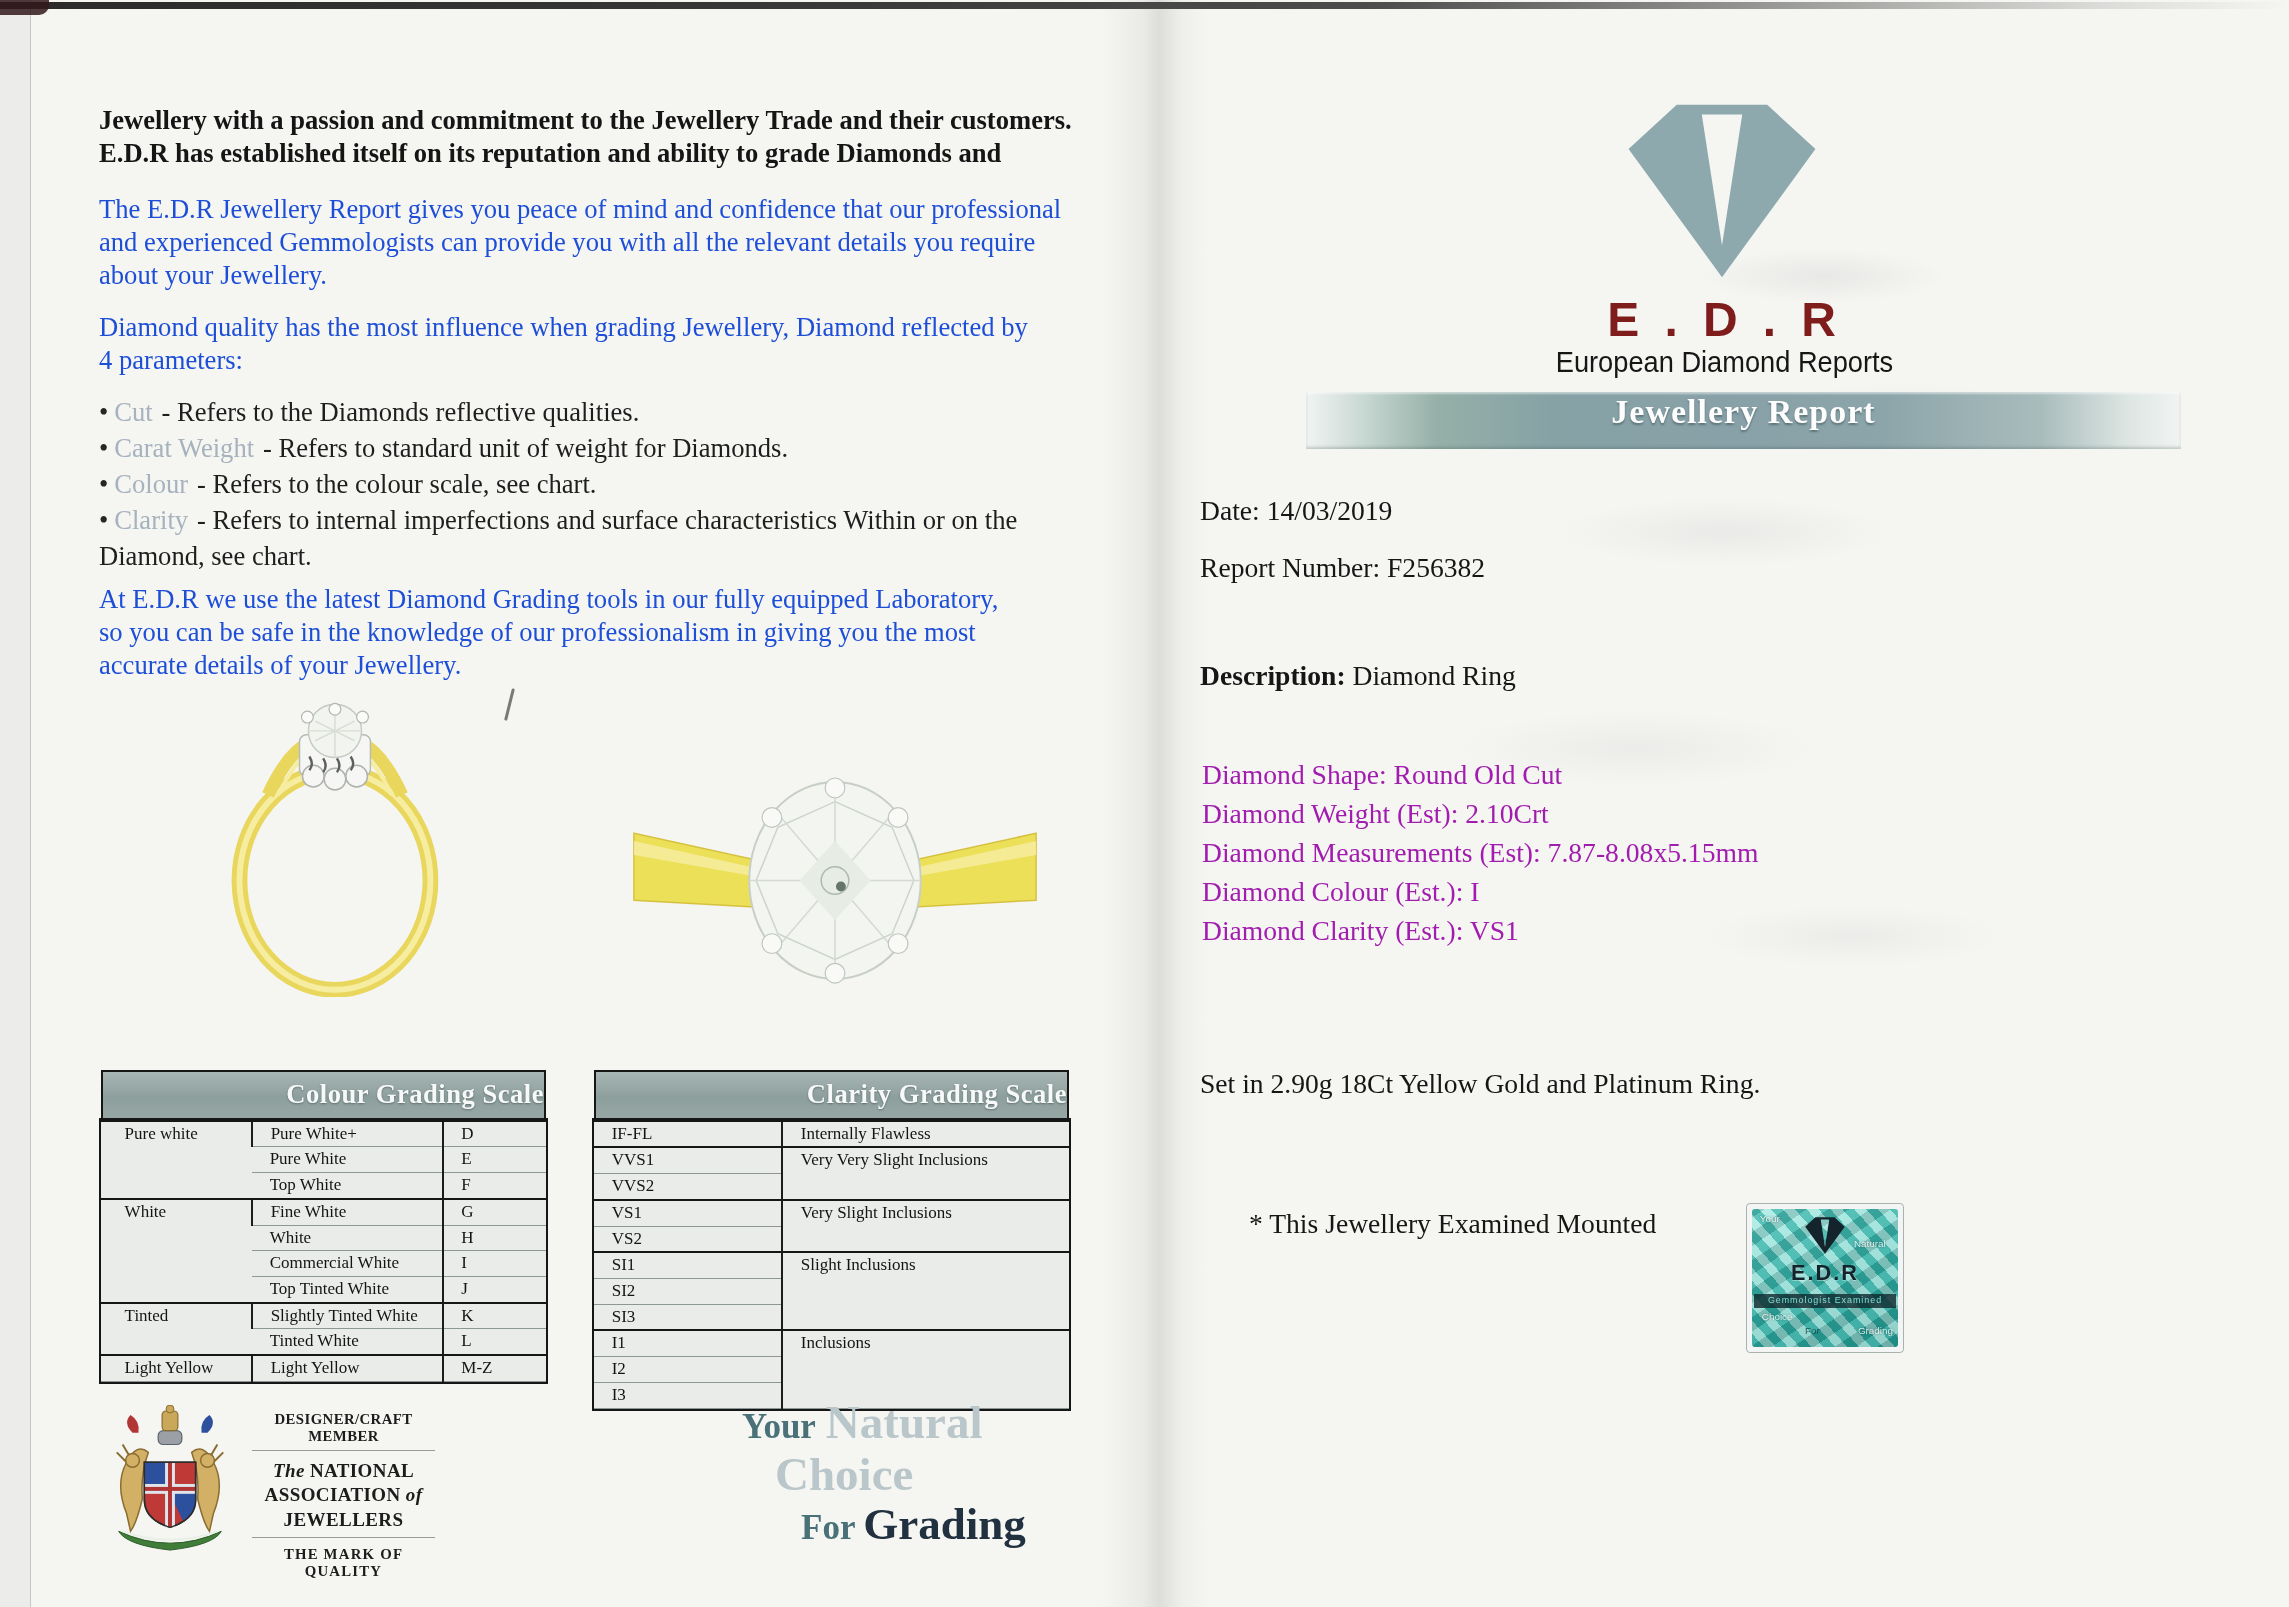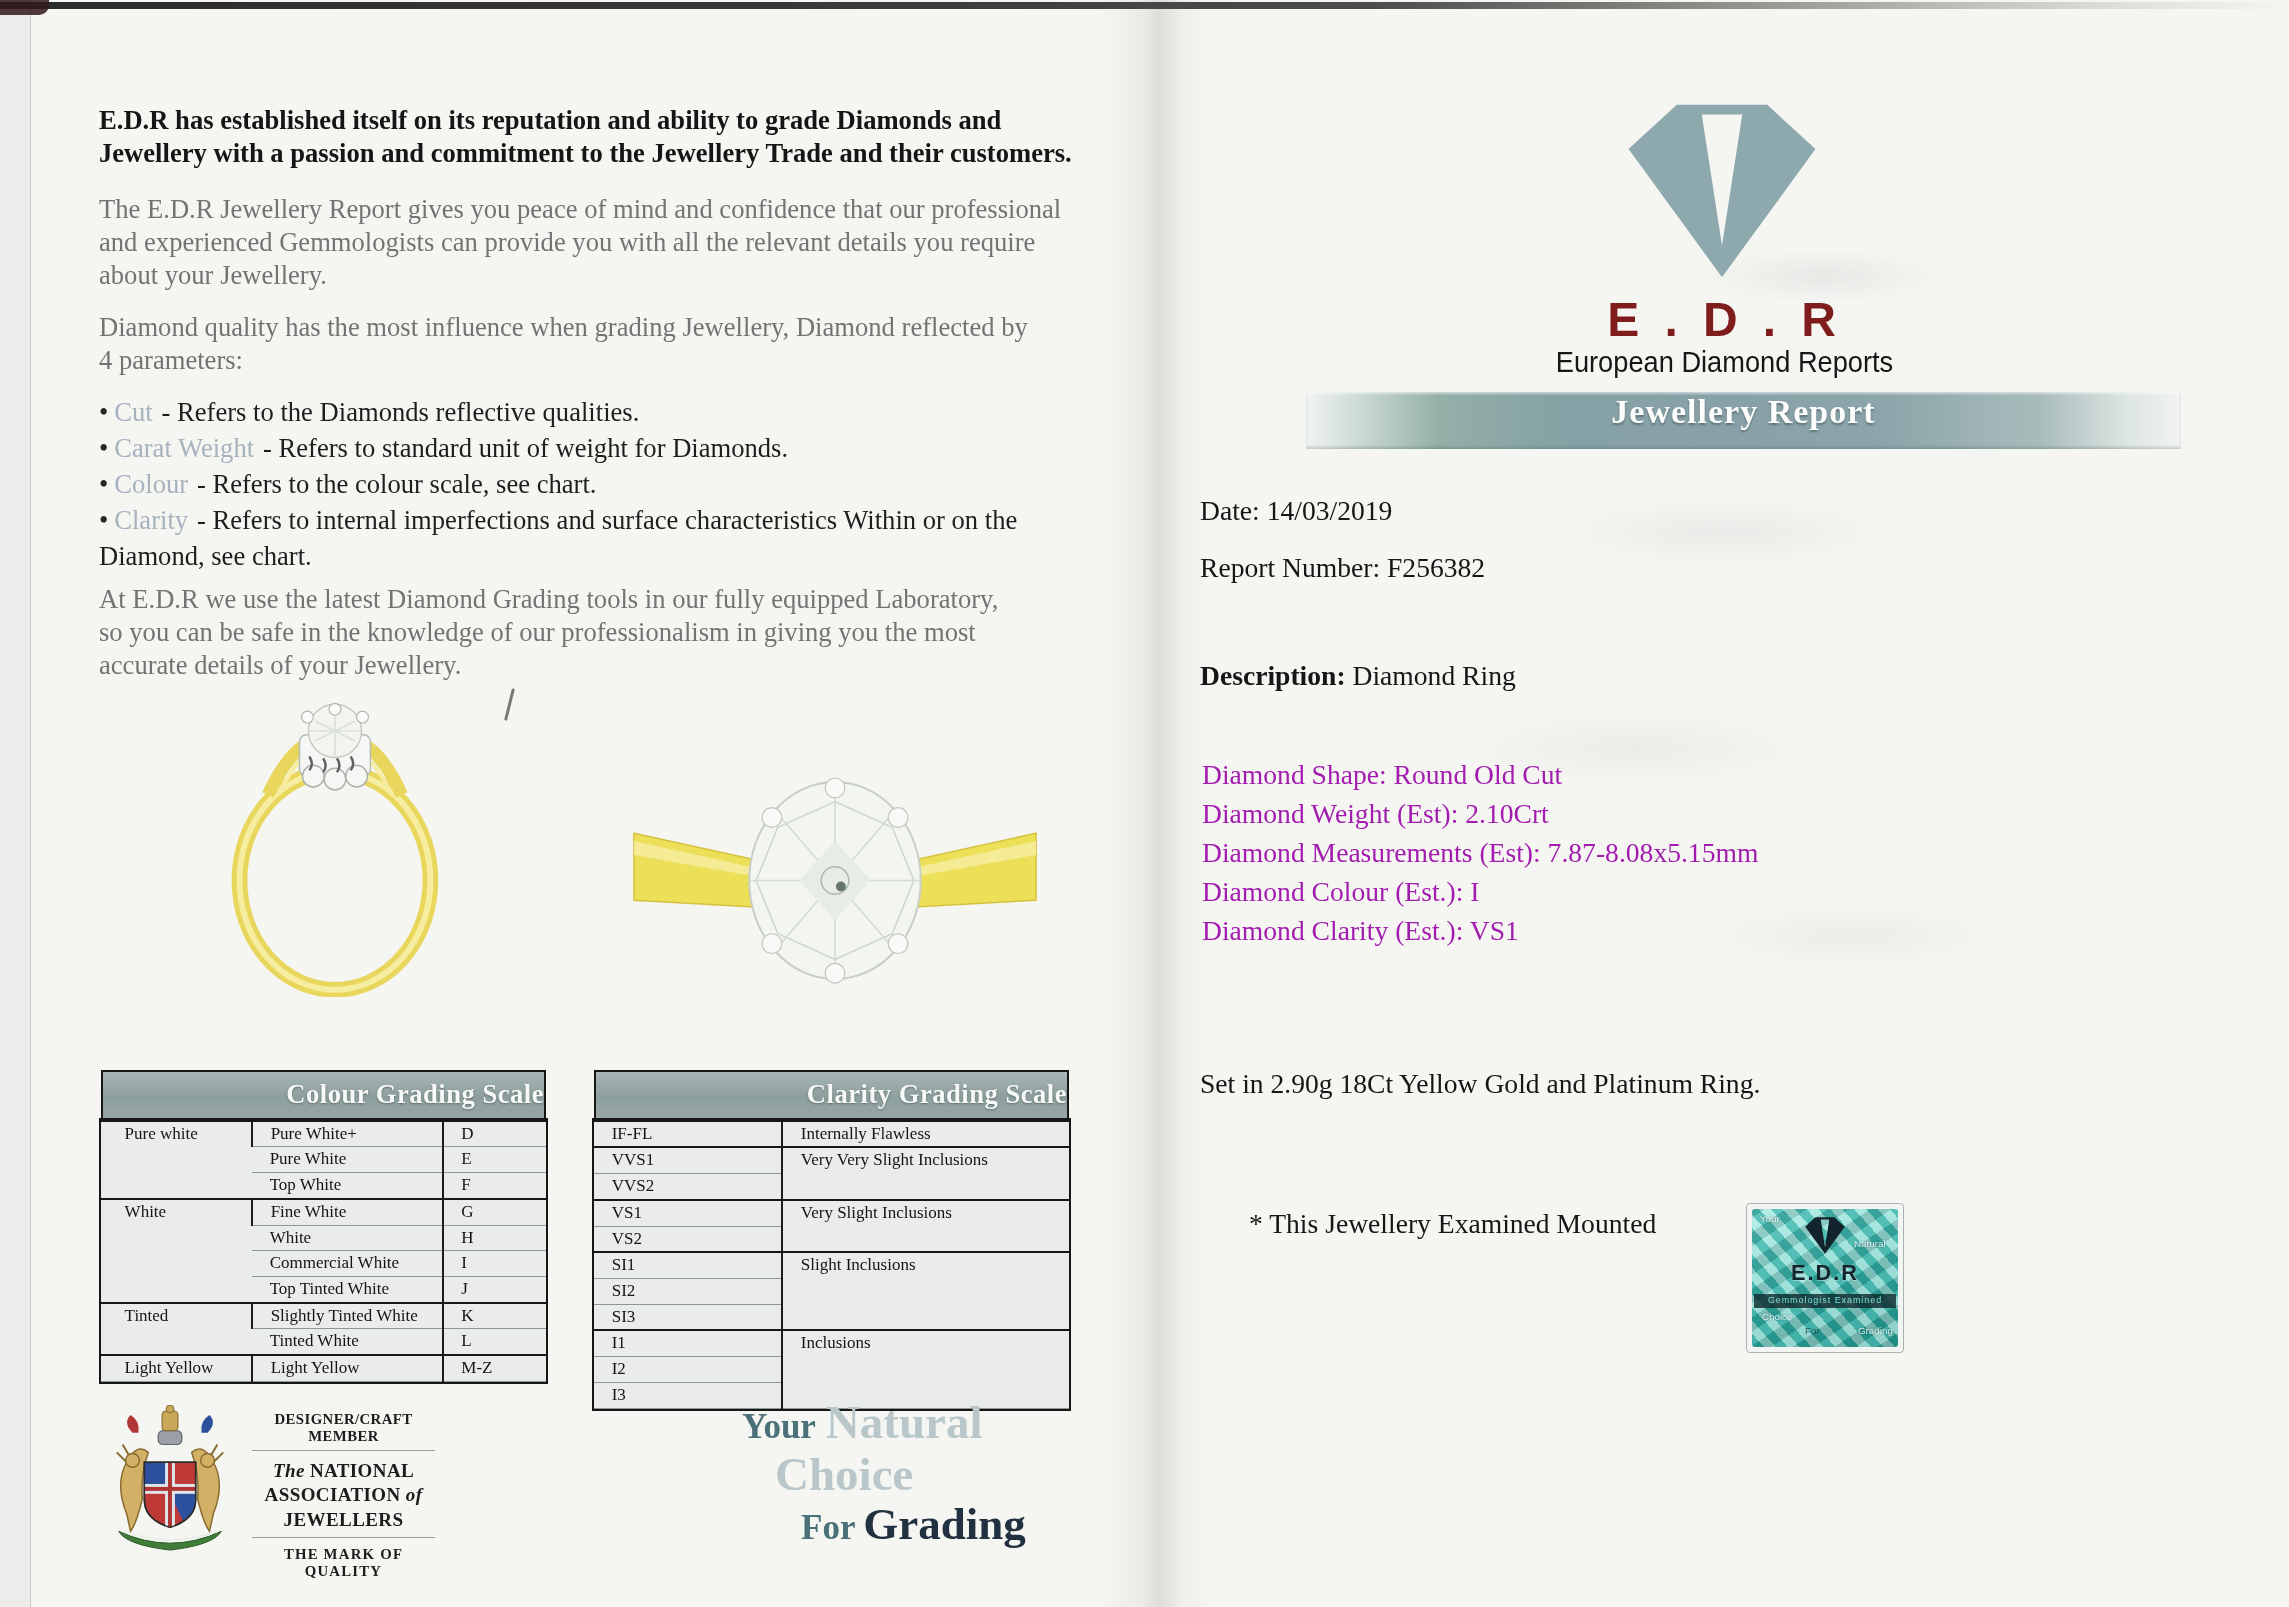--- a/index.html
+++ b/index.html
@@ -21,21 +21,21 @@
     background:
       radial-gradient(177px 39px at 611px 158px,rgba(150,160,155,.14),rgba(0,0,0,0) 70%),
       radial-gradient(236px 49px at 512px 414px,rgba(150,160,155,.12),rgba(0,0,0,0) 70%),
       radial-gradient(197px 44px at 690px 296px,rgba(150,160,155,.10),rgba(0,0,0,0) 70%),
       radial-gradient(256px 54px at 424px 630px,rgba(150,160,155,.10),rgba(0,0,0,0) 70%),
       radial-gradient(217px 44px at 640px 818px,rgba(150,160,155,.10),rgba(0,0,0,0) 70%);}
   .stray-mark{position:absolute;left:508px;top:688px;width:3px;height:33px;background:#5a5a56;transform:rotate(14deg);border-radius:2px;opacity:.8;}
 
   
   .intro{position:absolute;left:99px;top:104px;width:995px;font-weight:bold;font-size:26.6px;line-height:33px;color:#151515;}
-  .para{position:absolute;width:995px;font-size:26.6px;line-height:33px;color:#737373;}
+  .para{position:absolute;width:995px;font-size:26.6px;line-height:33px;color:#1d4ed8;}
   .p-report{left:99px;top:193px;}
   .p-quality{left:99px;top:311px;}
   .bullets{position:absolute;left:99px;top:394px;width:1000px;font-size:26.6px;line-height:36px;list-style:none;margin:0;padding:0;}
   .bullets li{margin:0;padding:0;}
   .bullet-dot{color:#262626;margin-right:5.9px;}
   .bullet-term{color:#a6b2bd;}
   .bullet-desc{margin-left:8.9px;}
   .p-lab{left:99px;top:583px;}
 
   
@@ -120,22 +120,22 @@
 <body>
 
 <div class="left-strip"></div>
 <div class="top-edge"></div>
 <div class="corner-blob"></div>
 <div class="fold"></div>
 <div class="bleed"></div>
 <div class="stray-mark"></div>
 
 <div class="intro">
+  <div>Jewellery with a passion and commitment to the Jewellery Trade and their customers.</div>
   <div>E.D.R has established itself on its reputation and ability to grade Diamonds and</div>
-  <div>Jewellery with a passion and commitment to the Jewellery Trade and their customers.</div>
 </div>
 
 <div class="para p-report">
   <div>The E.D.R Jewellery Report gives you peace of mind and confidence that our professional</div>
   <div>and experienced Gemmologists can provide you with all the relevant details you require</div>
   <div>about your Jewellery.</div>
 </div>
 
 <div class="para p-quality">
   <div>Diamond quality has the most influence when grading Jewellery, Diamond reflected by</div>

